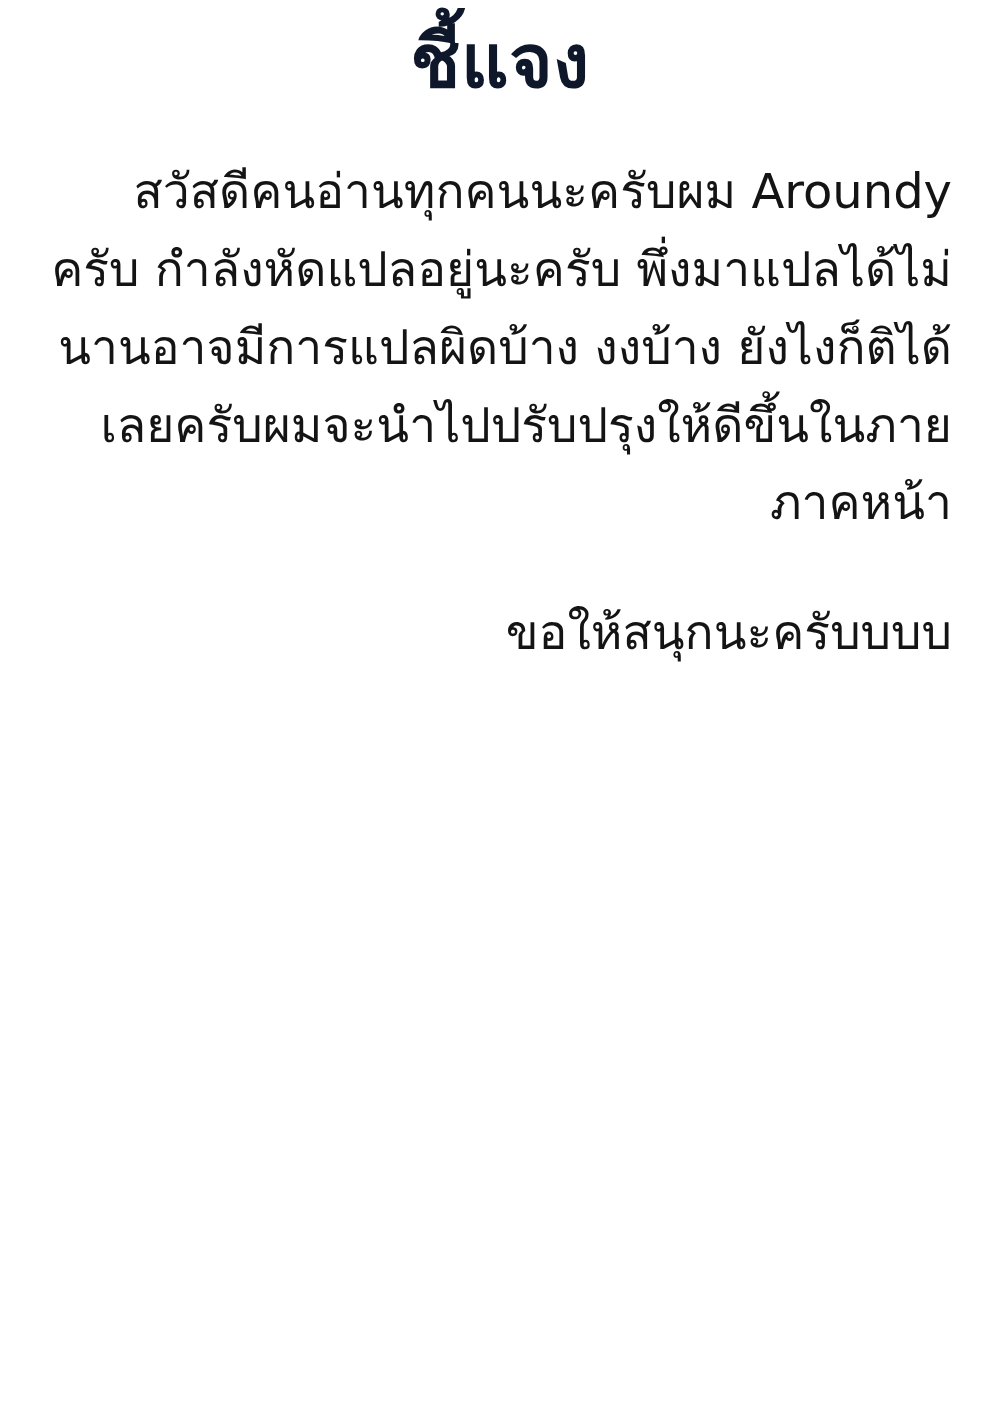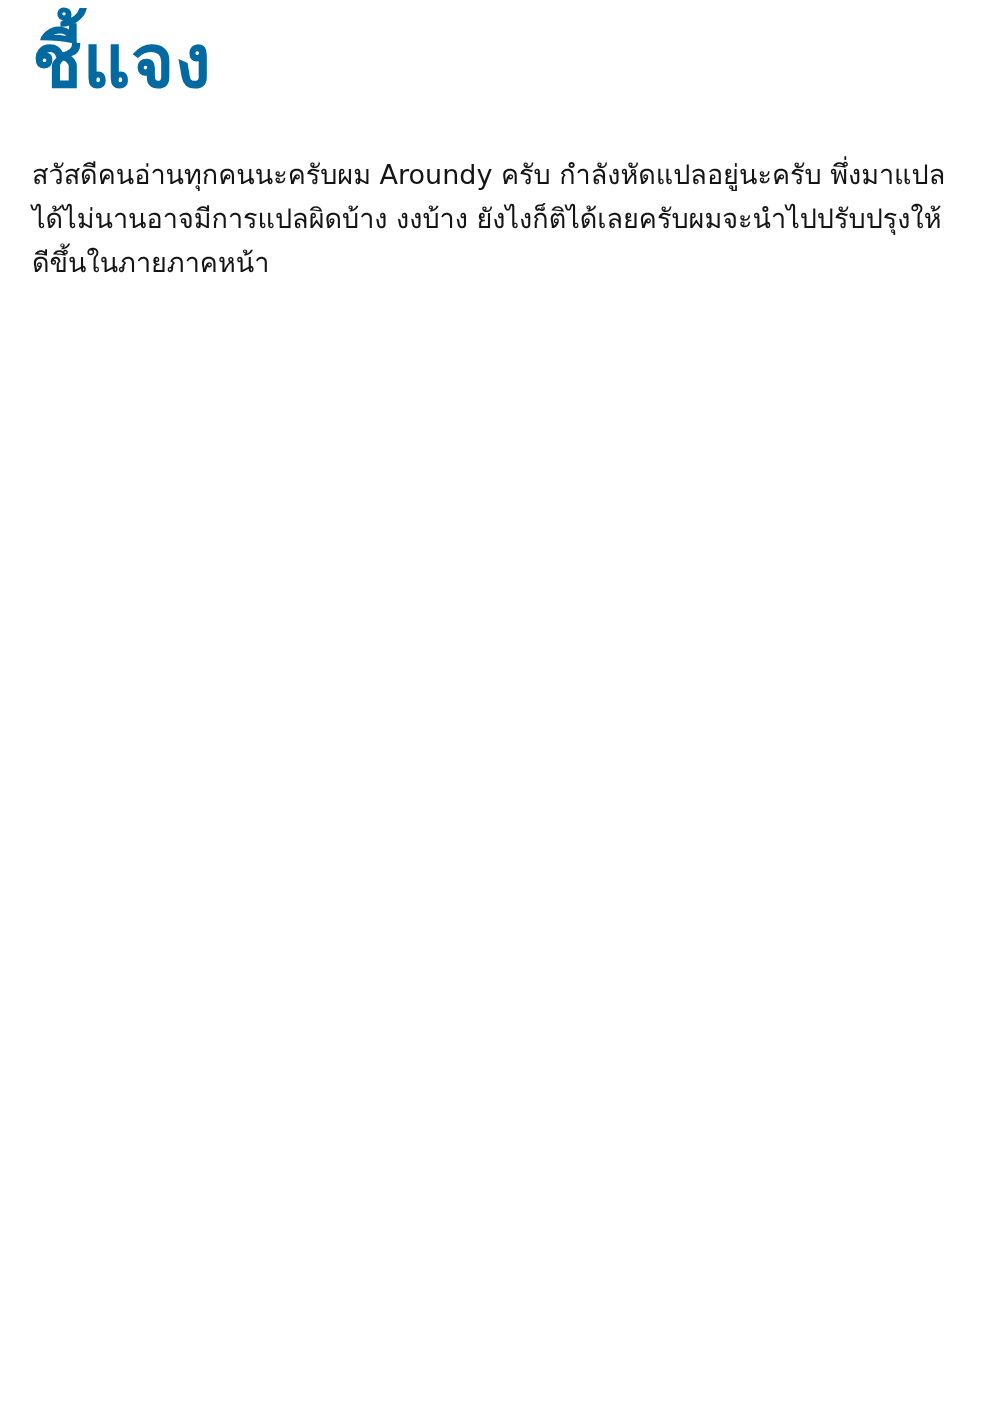--- a/index.html
+++ b/index.html
@@ -15,51 +15,52 @@
     overflow: hidden;
   }
   .page {
     width: 1000px;
     height: 1414px;
     box-sizing: border-box;
     padding: 18px 32px 0 32px;
     position: relative;
   }
   .doc-title {
-    text-align: left;
-    color: #0369a1;
+    text-align: center;
+    color: #0f172a;
     font-size: 74px;
     font-weight: 700;
     line-height: 1.18;
     margin: 0 0 48px 0;
     letter-spacing: 0.5px;
   }
   .body-block {
-    font-size: 27px;
+    font-size: 48px;
     line-height: 1.62;
     font-weight: 400;
     color: #141414;
     margin: 0 0 52px 0;
     max-width: 920px;
-    text-align: left;
+    text-align: right;
     word-break: break-word;
   }
   .body-block:last-of-type {
     margin-bottom: 0;
   }
   .spacer-bottom {
     height: 420px;
   }
 </style>
 </head>
 <body>
 
 <div class="page">
 
   <h1 class="doc-title">ชี้แจง</h1>
 
   <p class="body-block">สวัสดีคนอ่านทุกคนนะครับผม Aroundy ครับ กำลังหัดแปลอยู่นะครับ พึ่งมาแปลได้ไม่นานอาจมีการแปลผิดบ้าง งงบ้าง ยังไงก็ติได้เลยครับผมจะนำไปปรับปรุงให้ดีขึ้นในภายภาคหน้า</p>
 
 
+  <p class="body-block">ขอให้สนุกนะครับบบบ</p>
 
   <div class="spacer-bottom"></div>
 
 </div>
 
 </body></html>

